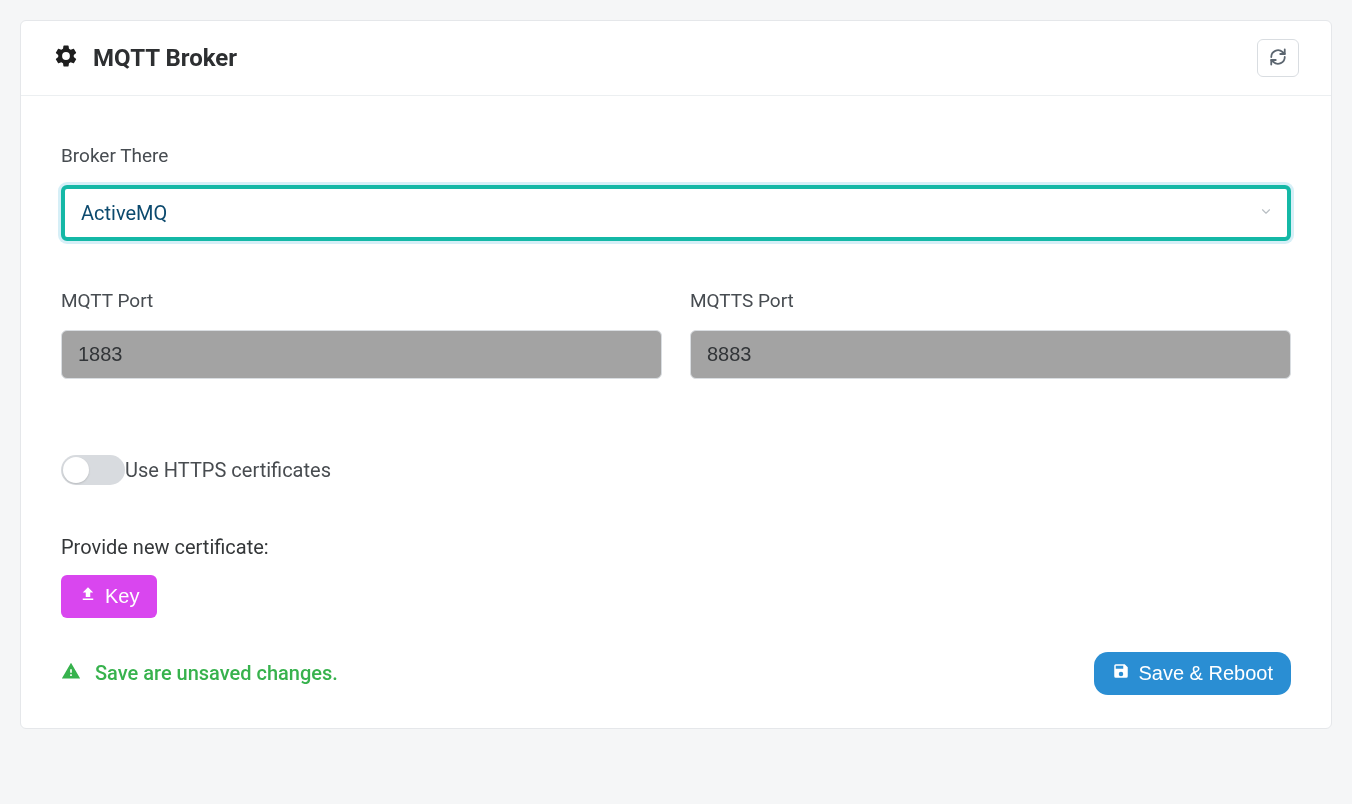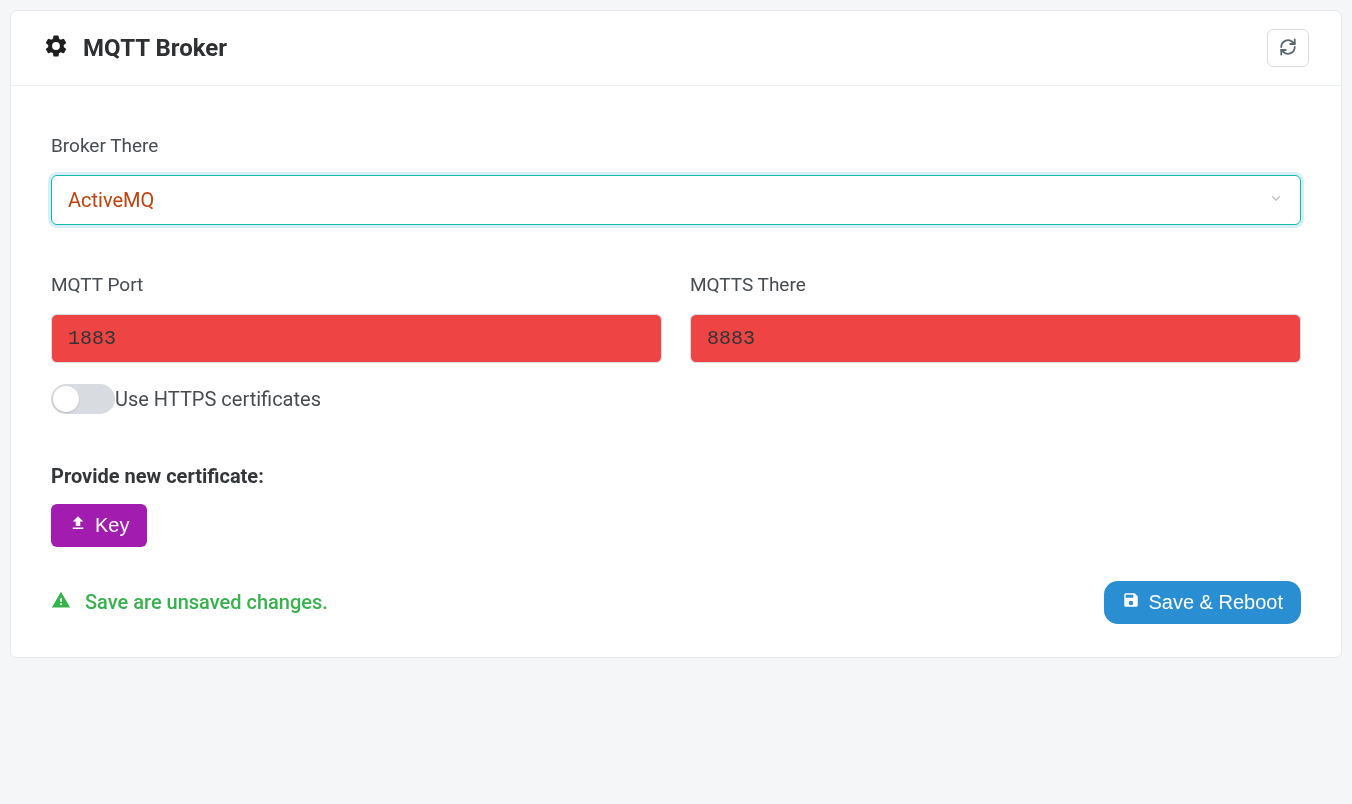--- a/index.html
+++ b/index.html
@@ -4,21 +4,21 @@
 <style>
   * { box-sizing: border-box; }
   html, body {
     margin: 0; padding: 0;
     background: #f5f6f7;
     font-family: -apple-system, BlinkMacSystemFont, "Segoe UI", Roboto, "Helvetica Neue", Arial, sans-serif;
     color: #3a3f44;
     font-size: 16px;
   }
   .page {
-    padding: 10px;
+    padding: 20px;
   }
   .panel {
     background: #fff;
     border: 1px solid #e5e7ea;
     border-radius: 6px;
     overflow: hidden;
   }
   .panel-header {
     display: flex;
     align-items: center;
@@ -60,50 +60,49 @@
     display: block;
   }
   .select-wrap {
     position: relative;
     margin-bottom: 48px;
   }
   .select {
     width: 100%;
     padding: 12px 16px;
     font-size: 20px;
-    border: 1px solid #14b8a6;
+    border: 4px solid #14b8a6;
     border-radius: 6px;
     background: #fff;
     box-shadow: 0 0 0 3px rgba(91,192,222,0.25);
     appearance: none;
     cursor: pointer;
-    color: #c2410c;
+    color: #0c4a6e;
   }
   .select-caret {
     position: absolute;
     right: 18px; top: 50%;
     transform: translateY(-50%);
     pointer-events: none;
     color: #b9bfc4;
   }
   .row {
     display: flex;
     gap: 28px;
-    margin-bottom: 21px;
+    margin-bottom: 76px;
   }
   .col { flex: 1; }
   .text-input {
     width: 100%;
     padding: 12px 16px;
     font-size: 20px;
     border: 1px solid #d9dde1;
     border-radius: 6px;
-    background: #ef4444;
+    background: #a3a3a3;
     color: #323538;
-    font-family: Liberation Mono, monospace;
   }
   .toggle-row {
     display: flex;
     align-items: center;
     margin-bottom: 50px;
   }
   .toggle {
     width: 64px; height: 30px;
     background: #d8dbdf;
     border-radius: 999px;
@@ -117,42 +116,42 @@
     background: #fff;
     border-radius: 50%;
     box-shadow: 0 1px 2px rgba(0,0,0,0.15);
   }
   .toggle-label {
     font-size: 20px;
     color: #484c50;
   }
   .cert-heading {
     font-size: 20px;
-    font-weight: 700;
+    font-weight: 400;
     color: #343739;
     margin-bottom: 16px;
   }
   .btn-row {
     display: flex;
     gap: 16px;
     margin-bottom: 30px;
   }
   .btn {
     display: inline-flex;
     align-items: center;
     gap: 8px;
     padding: 10px 18px;
     border: none;
     border-radius: 6px;
     font-size: 20px;
     font-weight: 500;
     color: #fff;
     cursor: pointer;
   }
-  .btn-upload { background: #a21caf; align-items: flex-end; }
+  .btn-upload { background: #d946ef; align-items: flex-end; }
   .btn-save { background: #2a8ed3; border-radius: 14px; }
   .btn svg { width: 18px; height: 18px; }
   .footer-row {
     display: flex;
     justify-content: space-between;
     align-items: center;
     min-height: 50px;
   }
   .unsaved {
     display: flex;
@@ -202,21 +201,21 @@
             </svg>
         </span>
       </div>
 
       <div class="row">
         <div class="col">
           <label class="form-label">MQTT Port</label>
           <input type="text" class="text-input" value="1883" style="">
         </div>
         <div class="col">
-          <label class="form-label">MQTTS There</label>
+          <label class="form-label">MQTTS Port</label>
           <input type="text" class="text-input" value="8883" style="">
         </div>
       </div>
 
       <div class="toggle-row">
         <div class="toggle">
           <div class="toggle-knob"></div>
         </div>
         <span class="toggle-label">Use HTTPS certificates</span>
       </div>

